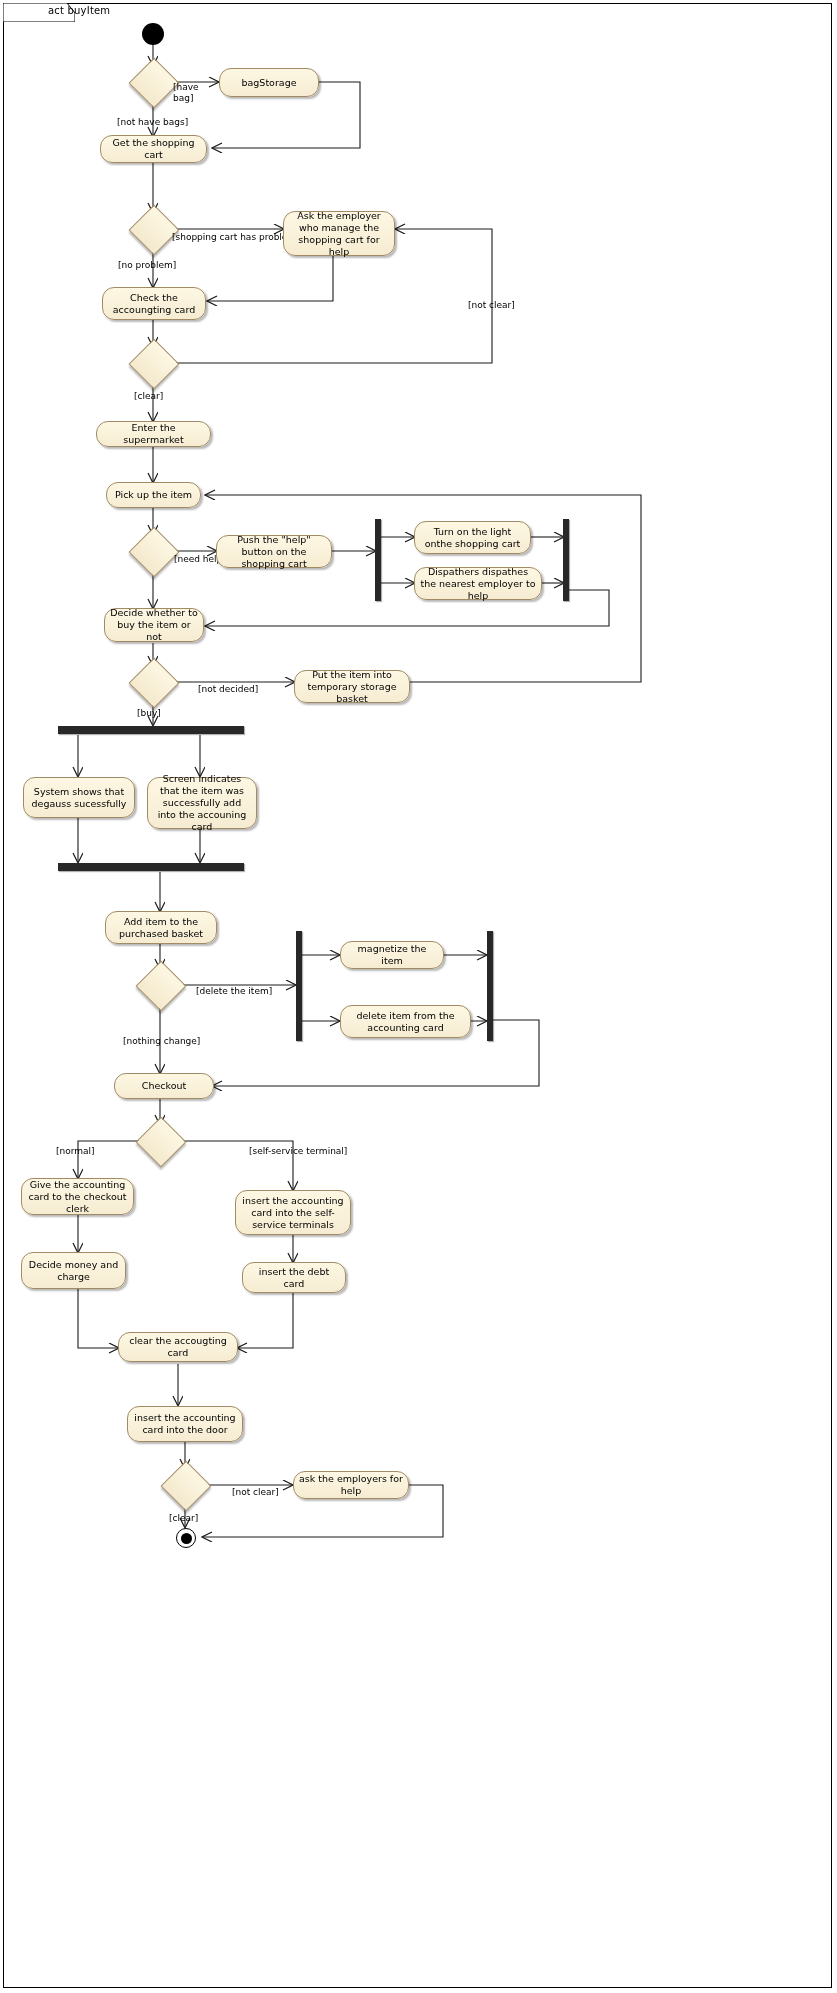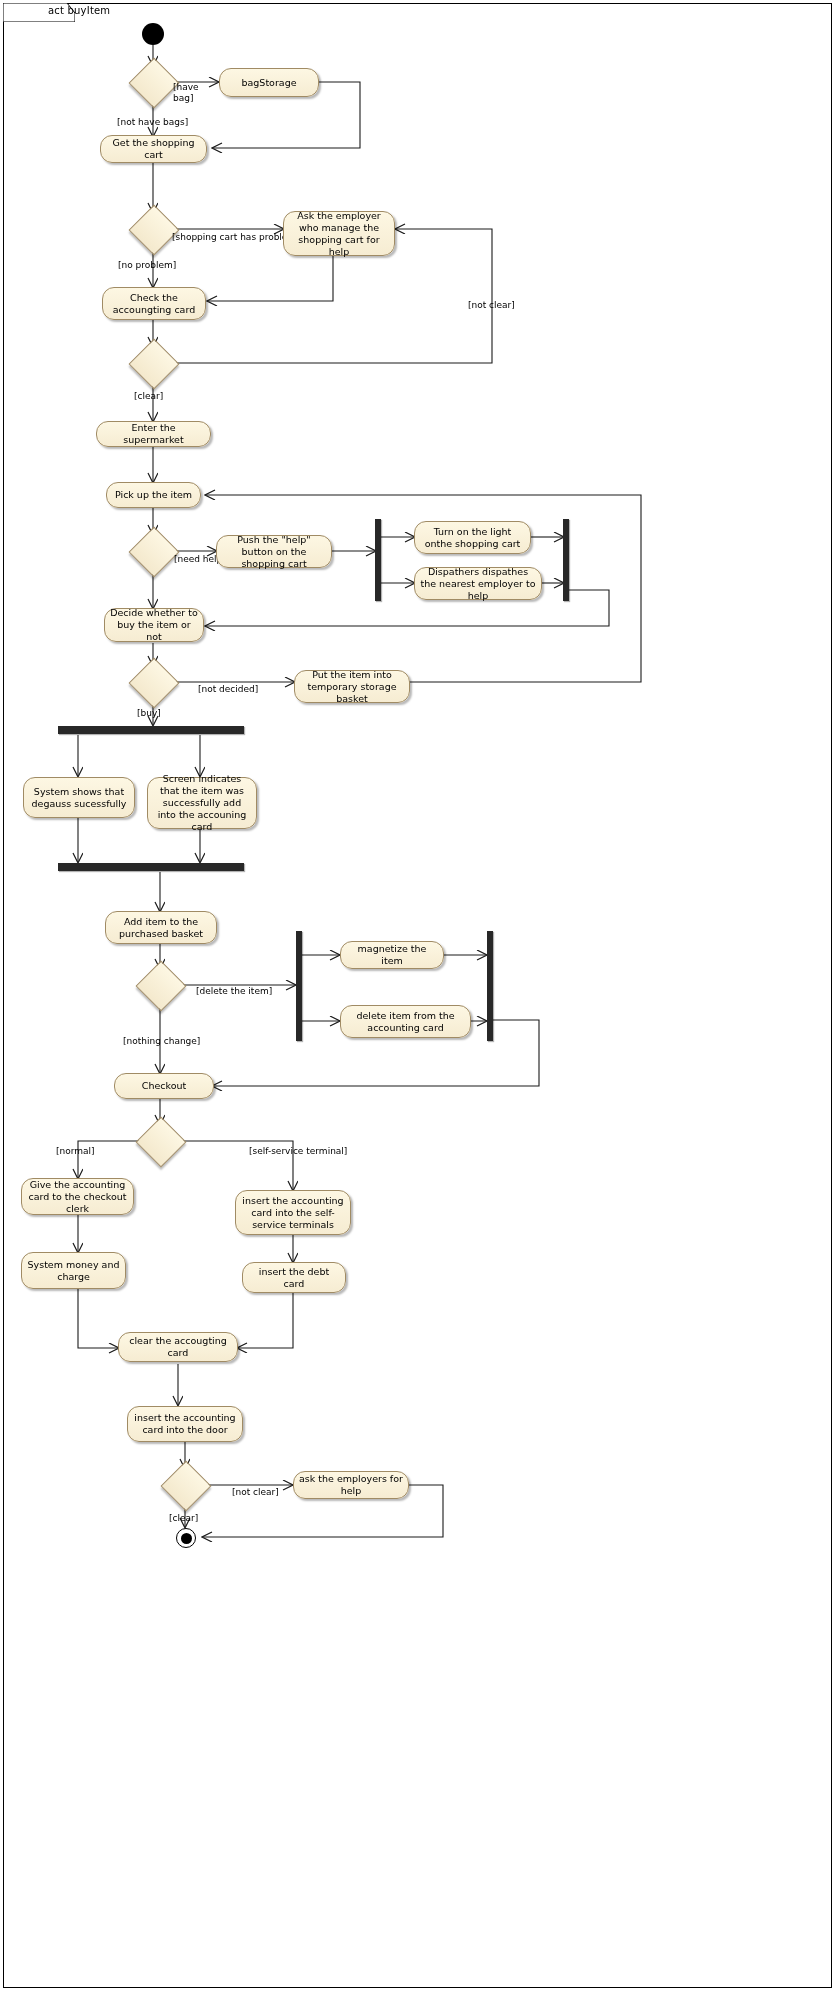--- a/index.html
+++ b/index.html
@@ -232,21 +232,21 @@
   <div class="bar" style="left:487px;top:931px;width:6px;height:110px;"></div>
 
   <div class="act" style="left:114px;top:1073px;width:100px;height:26px;">Checkout</div>
 
   <div class="dec" style="left:143px;top:1124px;"></div>
   <div class="lbl" style="left:56px;top:1146px;">[normal]</div>
   <div class="lbl" style="left:249px;top:1146px;">[self-service terminal]</div>
 
   <div class="act" style="left:21px;top:1178px;width:113px;height:37px;">Give the accounting card to the checkout clerk</div>
 
-  <div class="act" style="left:21px;top:1252px;width:105px;height:37px;">System money and charge</div>
+  <div class="act" style="left:21px;top:1252px;width:105px;height:37px;">Decide money and charge</div>
 
   <div class="act" style="left:235px;top:1190px;width:116px;height:45px;">insert the accounting card into the self-service terminals</div>
 
   <div class="act" style="left:242px;top:1262px;width:104px;height:31px;">insert the debt card</div>
 
   <div class="act" style="left:118px;top:1332px;width:120px;height:30px;">clear the accougting card</div>
 
   <div class="act" style="left:127px;top:1406px;width:116px;height:36px;">insert the accounting card into the door</div>
 
   <div class="dec" style="left:168px;top:1468px;"></div>

